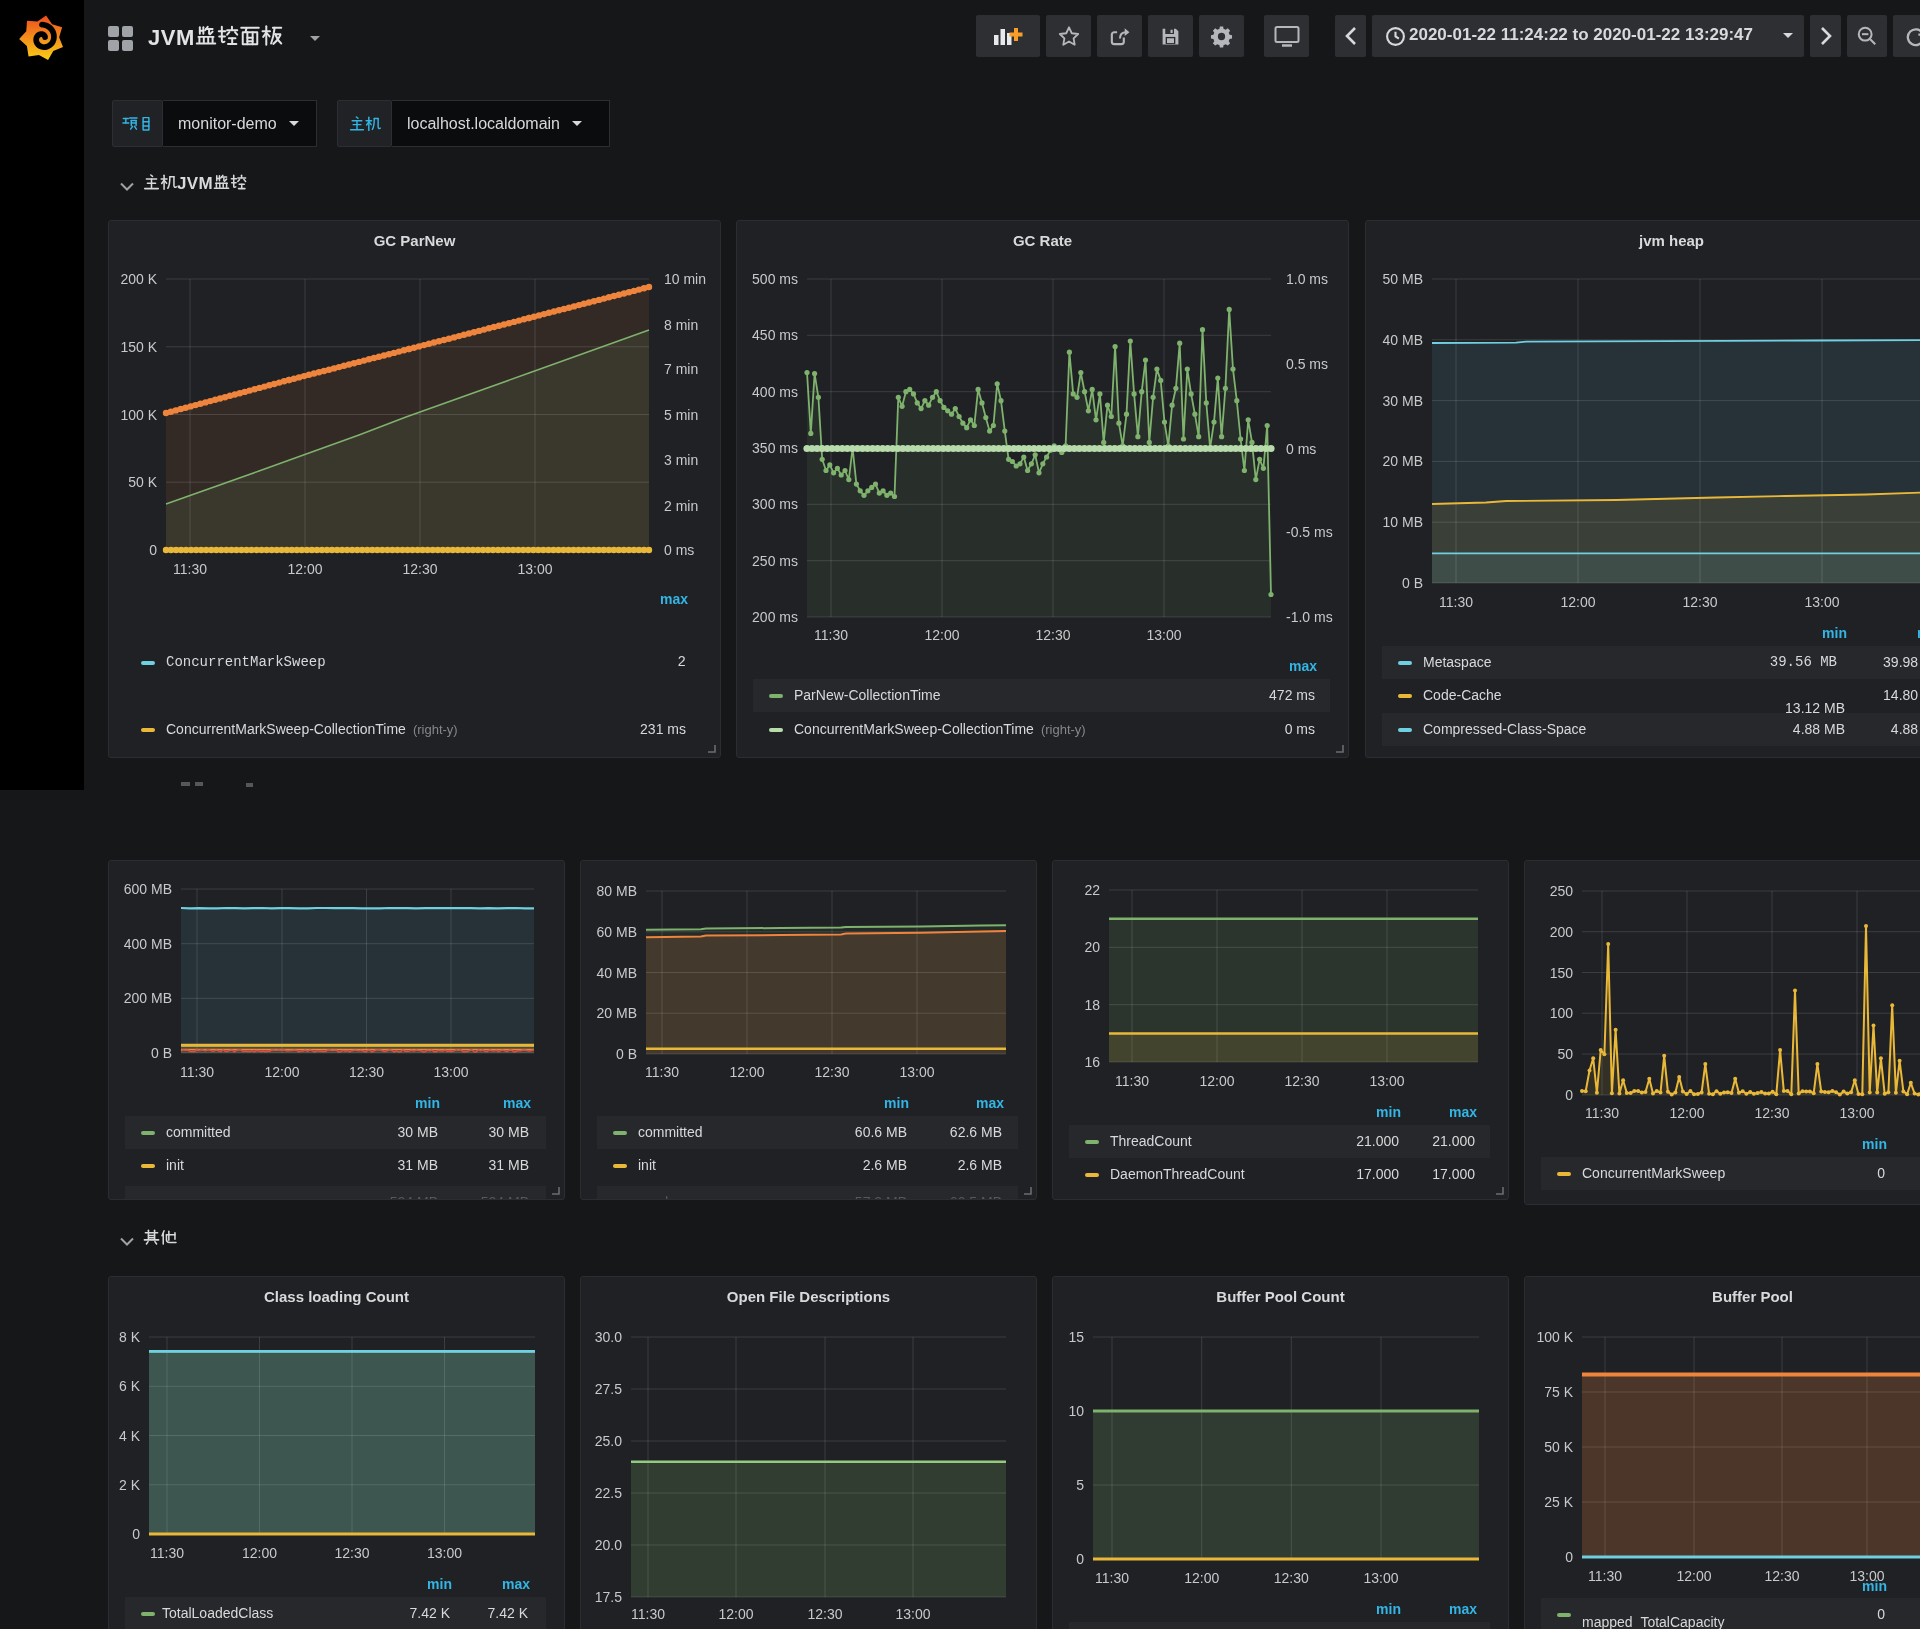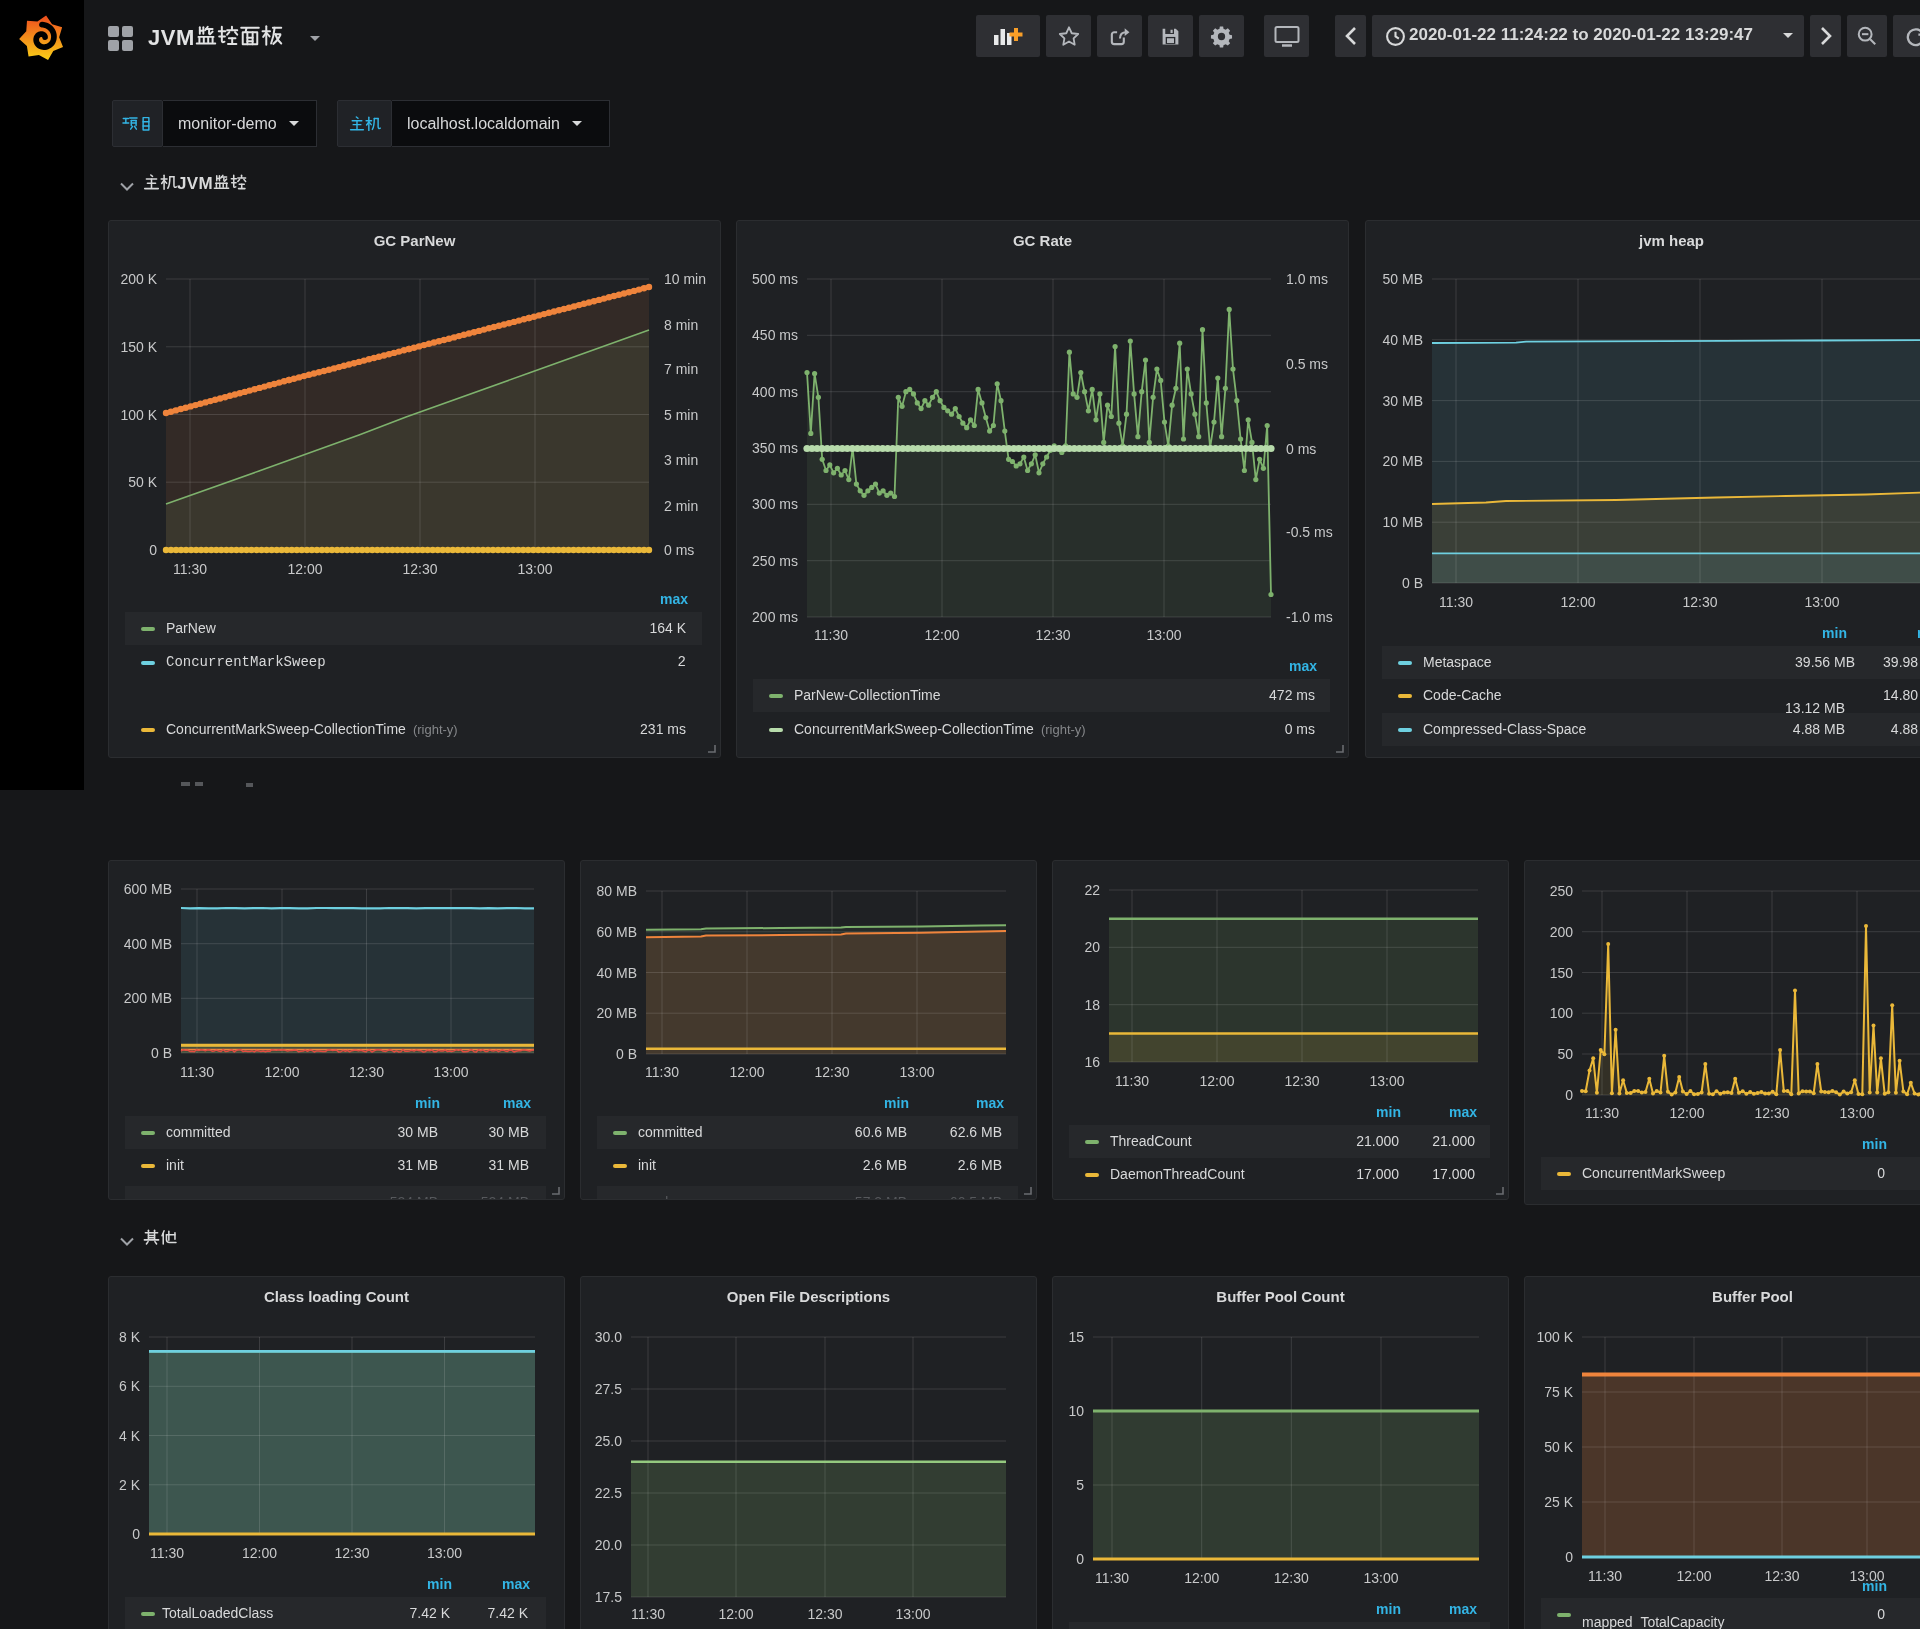--- a/index.html
+++ b/index.html
@@ -467,25 +467,20 @@
       <text x="555" y="199.0" fill="#c8c9ca" font-size="14" text-anchor="start">5 min</text>
       <text x="555" y="244.0" fill="#c8c9ca" font-size="14" text-anchor="start">3 min</text>
       <text x="555" y="290.0" fill="#c8c9ca" font-size="14" text-anchor="start">2 min</text>
       <text x="555" y="334.0" fill="#c8c9ca" font-size="14" text-anchor="start">0 ms</text>
       <text x="81.0" y="353" fill="#c8c9ca" font-size="14" text-anchor="middle">11:30</text>
       <text x="196.0" y="353" fill="#c8c9ca" font-size="14" text-anchor="middle">12:00</text>
       <text x="311.0" y="353" fill="#c8c9ca" font-size="14" text-anchor="middle">12:30</text>
       <text x="426.0" y="353" fill="#c8c9ca" font-size="14" text-anchor="middle">13:00</text>
     </svg>
     <div class="abs" style="top:370px;right:32px;font-size:14px;font-weight:bold;color:#33b5e5">max</div>
-    <div class="lrow" style="left:16px;top:391px;width:577px;height:33px;background:rgba(255,255,255,0.035);">
-      <span style="position:absolute;left:16px;top:15px;width:14px;height:4px;border-radius:2px;background:#7eb26d"></span>
-      <span style="position:absolute;left:41px;top:8px;white-space:nowrap;">ParNew</span>
-      <div style="position:absolute;right:16px;top:8px;">164 K</div>
-    </div>
     <div class="lrow" style="left:16px;top:425px;width:577px;height:33px;font-family:Liberation Mono, monospace;">
       <span style="position:absolute;left:16px;top:15px;width:14px;height:4px;border-radius:2px;background:#6ed0e0"></span>
       <span style="position:absolute;left:41px;top:8px;white-space:nowrap;">ConcurrentMarkSweep</span>
       <div style="position:absolute;right:16px;top:8px;">2</div>
     </div>
     <div class="lrow" style="left:16px;top:492px;width:577px;height:33px;">
       <span style="position:absolute;left:16px;top:15px;width:14px;height:4px;border-radius:2px;background:#eab839"></span>
       <span style="position:absolute;left:41px;top:8px;white-space:nowrap;">ConcurrentMarkSweep-CollectionTime<span style="color:#85878a;font-size:13px;margin-left:7px">(right-y)</span></span>
       <div style="position:absolute;right:16px;top:8px;">231 ms</div>
     </div>
@@ -788,21 +783,21 @@
       <text x="212.0" y="386" fill="#c8c9ca" font-size="14" text-anchor="middle">12:00</text>
       <text x="334.0" y="386" fill="#c8c9ca" font-size="14" text-anchor="middle">12:30</text>
       <text x="456.0" y="386" fill="#c8c9ca" font-size="14" text-anchor="middle">13:00</text>
       <text x="578.0" y="386" fill="#c8c9ca" font-size="14" text-anchor="middle">13:30</text>
     </svg>
     <div class="abs" style="top:404px;right:130px;font-size:14px;font-weight:bold;color:#33b5e5">min</div>
     <div class="abs" style="top:404px;right:32px;font-size:14px;font-weight:bold;color:#33b5e5">max</div>
     <div class="lrow" style="left:16px;top:425px;width:577px;height:33px;background:rgba(255,255,255,0.035);">
       <span style="position:absolute;left:16px;top:15px;width:14px;height:4px;border-radius:2px;background:#6ed0e0"></span>
       <span style="position:absolute;left:41px;top:8px;white-space:nowrap;">Metaspace</span>
-      <div style="position:absolute;right:104px;top:8px;">39.56 MB</div>
+      <div style="position:absolute;right:122px;top:8px;font-family:Liberation Mono, monospace;">39.56 MB</div>
       <div style="position:absolute;right:16px;top:8px;">39.98 MB</div>
     </div>
     <div class="lrow" style="left:16px;top:458px;width:577px;height:33px;">
       <span style="position:absolute;left:16px;top:15px;width:14px;height:4px;border-radius:2px;background:#eab839"></span>
       <span style="position:absolute;left:41px;top:8px;white-space:nowrap;">Code-Cache</span>
       <div style="position:absolute;right:114px;top:21px;">13.12 MB</div>
       <div style="position:absolute;right:16px;top:8px;">14.80 MB</div>
     </div>
     <div class="lrow" style="left:16px;top:492px;width:577px;height:33px;background:rgba(255,255,255,0.035);">
       <span style="position:absolute;left:16px;top:15px;width:14px;height:4px;border-radius:2px;background:#6ed0e0"></span>

